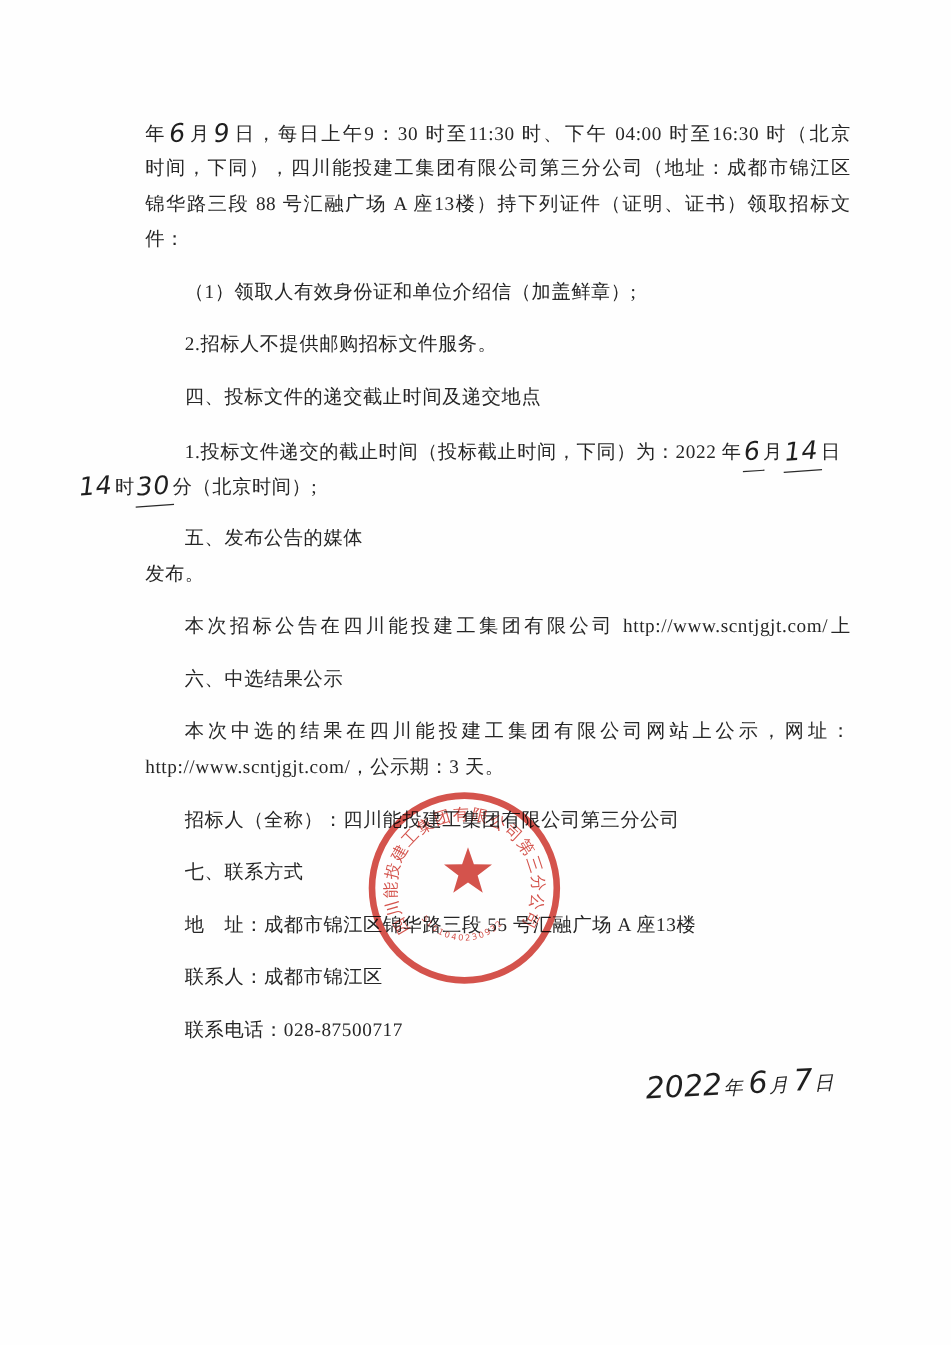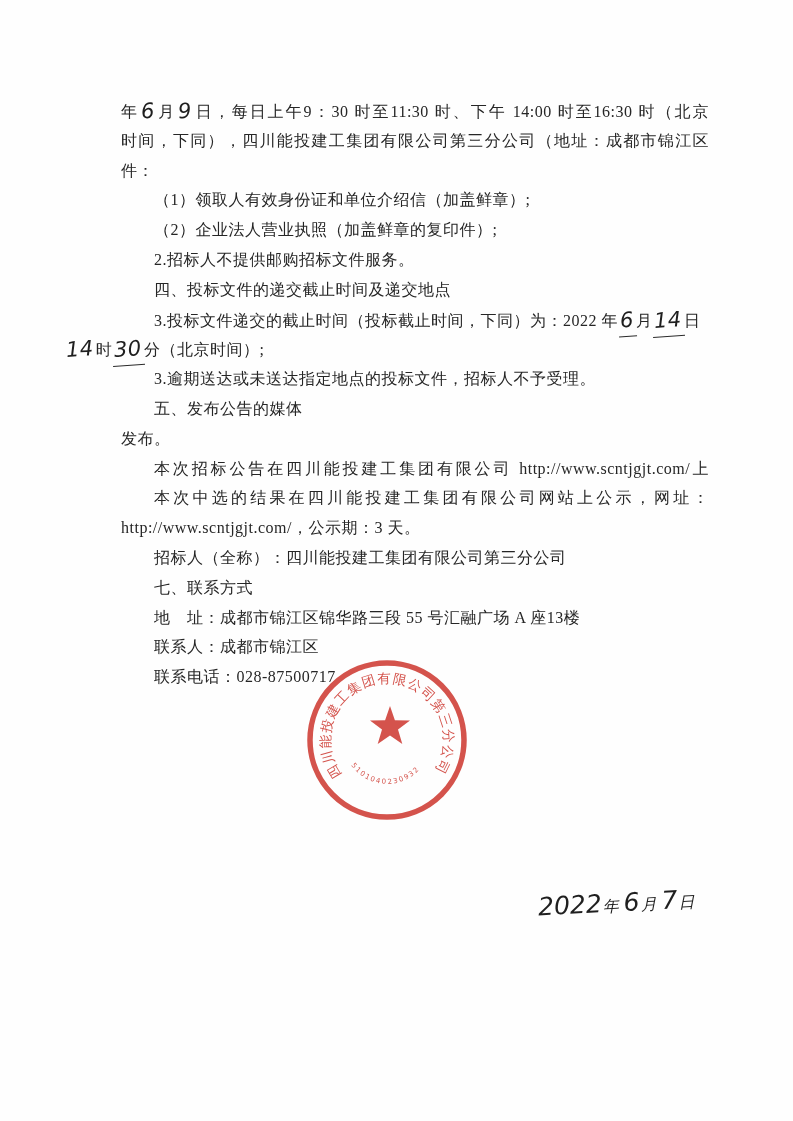--- a/index.html
+++ b/index.html
@@ -12,21 +12,21 @@
     overflow:hidden;
   }
   .page{position:absolute;inset:0;background:#fefefe;}
   .doc{
     position:absolute;left:121px;top:96px;width:588px;
     font-size:16px;letter-spacing:0.5px;
   }
   .ln{
     height:29.8px;line-height:29.8px;white-space:nowrap;
   }
-  .ind{padding-left:33px;}
+  .ind{padding-left:33px;margin-top:14px;}
   .fill{white-space:normal;text-align:justify;text-align-last:justify;height:29.8px;overflow:visible;}
   .hw{
     font-family:"DejaVu Sans",sans-serif;
     font-style:italic;
     font-size:21px;
     position:relative;top:1px;
     display:inline-block;
     transform:rotate(-4deg);
     padding:0 2px;
     color:#1e1e1e;
@@ -50,41 +50,41 @@
   .date-hw .num{font-size:25px;}
   .date-hw .cjk{font-size:16px;margin:0 5px 0 1px;}
 </style>
 </head>
 <body>
 
 <div class="page">
 
   <div class="doc">
 
-    <div class="ln fill"><span>年</span><span class="hw">6</span><span>月</span><span class="hw">9</span><span>日，每日上午9：30 时至11:30 时、下午 14:00 时至16:30 时（北京</span></div>
+    <div class="ln fill"><span>年</span><span class="hw">6</span><span>月</span><span class="hw">9</span><span>日，每日上午9：30 时至11:30 时、下午 04:00 时至16:30 时（北京</span></div>
 
     <div class="ln fill">时间，下同），四川能投建工集团有限公司第三分公司（地址：成都市锦江区</div>
+    <div class="ln fill">锦华路三段 88 号汇融广场 A 座13楼）持下列证件（证明、证书）领取招标文</div>
     <div class="ln">件：</div>
 
     <div class="ln ind">（1）领取人有效身份证和单位介绍信（加盖鲜章）;</div>
-    <div class="ln ind">（2）企业法人营业执照（加盖鲜章的复印件）;</div>
     <div class="ln ind">2.招标人不提供邮购招标文件服务。</div>
 
     <div class="ln ind">四、投标文件的递交截止时间及递交地点</div>
 
-    <div class="ln ind"><span>3.投标文件递交的截止时间（投标截止时间，下同）为：2022 年</span><span class="hw hw-u">6</span><span>月</span><span class="hw hw-u">14</span><span>日</span></div>
+    <div class="ln ind"><span>1.投标文件递交的截止时间（投标截止时间，下同）为：2022 年</span><span class="hw hw-u">6</span><span>月</span><span class="hw hw-u">14</span><span>日</span></div>
 
     <div class="ln hang"><span class="hw">14</span><span>时</span><span class="hw hw-u">30</span><span>分（北京时间）;</span></div>
 
-    <div class="ln ind">3.逾期送达或未送达指定地点的投标文件，招标人不予受理。</div>
 
     <div class="ln ind">五、发布公告的媒体</div>
     <div class="ln">发布。</div>
     <div class="ln ind fill">本次招标公告在四川能投建工集团有限公司 http://www.scntjgjt.com/上</div>
 
+    <div class="ln ind">六、中选结果公示</div>
     <div class="ln ind fill">本次中选的结果在四川能投建工集团有限公司网站上公示，网址：</div>
     <div class="ln">http://www.scntjgjt.com/，公示期：3 天。</div>
 
     <div class="ln ind">招标人（全称）：四川能投建工集团有限公司第三分公司</div>
     <div class="ln ind">七、联系方式</div>
     <div class="ln ind">地　址：成都市锦江区锦华路三段 55 号汇融广场 A 座13楼</div>
     <div class="ln ind">联系人：成都市锦江区</div>
     <div class="ln ind">联系电话：028-87500717</div>
   </div>
 

